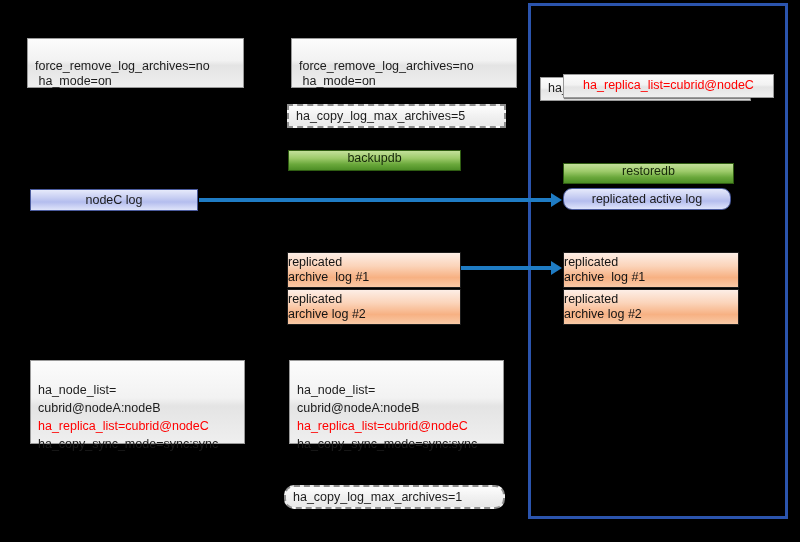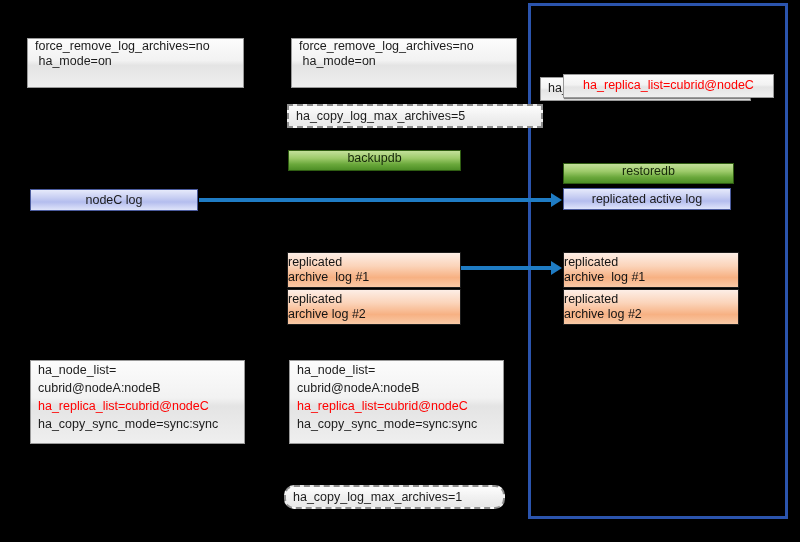--- a/index.html
+++ b/index.html
@@ -23,21 +23,21 @@
   }
 
   
   .cfgbox {
     background: linear-gradient(to bottom, #fcfcfc 0%, #f2f2f2 45%, #e4e4e4 55%, #efefef 100%);
     border: 1px solid #9a9a9a;
     box-shadow: 1px 1px 1px rgba(0,0,0,0.45);
     color: #1c1c1c;
     font-size: 12.5px;
     line-height: 15px;
-    padding: 0 7px 6px 7px;
+    padding: 20px 7px 6px 7px;
     white-space: pre;
   }
   .cfgbox.center { text-align: center; }
 
   
   .dashbox {
     background: linear-gradient(to bottom, #fdfdfd 0%, #f1f1f1 50%, #e8e8e8 100%);
     border: 2px dashed #8e8e8e;
     color: #1c1c1c;
     font-size: 12.5px;
@@ -119,21 +119,21 @@
   <div class="node cfgbox" style="left:27px; top:38px; width:217px; height:50px;"><span>force_remove_log_archives=no</span><br><span> ha_mode=on</span></div>
 
   <div class="node bluebox" style="left:30px; top:189px; width:168px; height:22px;">
       <span>nodeC log</span>
     </div>
 
   <div class="node cfgbox" style="left:30px; top:360px; width:215px; height:84px; line-height:18px;"><span>ha_node_list=</span><br><span>cubrid@nodeA:nodeB</span><br><span class="red">ha_replica_list=cubrid@nodeC</span><br><span>ha_copy_sync_mode=sync:sync</span></div>
 
   <div class="node cfgbox" style="left:291px; top:38px; width:226px; height:50px;"><span>force_remove_log_archives=no</span><br><span> ha_mode=on</span></div>
 
-  <div class="node dashbox" style="left:287px; top:104px; width:256px; height:24px;"><span>ha_copy_log_max_archives=5</span></div>
+  <div class="node dashbox" style="left:287px; top:104px; width:219px; height:24px;"><span>ha_copy_log_max_archives=5</span></div>
 
   <div class="node greenbox" style="left:288px; top:150px; width:173px; height:21px;">
       <span>backupdb</span>
     </div>
 
   <div class="node orangebox" style="left:287px; top:252px; width:174px; height:36px;"><span>replicated</span><span>archive  log #1</span></div>
 
   <div class="node orangebox" style="left:287px; top:289px; width:174px; height:36px;"><span>replicated</span><span>archive log #2</span></div>
 
   <div class="node cfgbox" style="left:289px; top:360px; width:215px; height:84px; line-height:18px;"><span>ha_node_list=</span><br><span>cubrid@nodeA:nodeB</span><br><span class="red">ha_replica_list=cubrid@nodeC</span><br><span>ha_copy_sync_mode=sync:sync</span></div>
@@ -141,21 +141,21 @@
   <div class="node dashbox" style="left:284px; top:485px; width:221px; height:24px;border-radius:10px;"><span>ha_copy_log_max_archives=1</span></div>
 
   <div class="node cfgbox" style="left:540px; top:40px; width:211px; height:24px; padding-top:3px;margin-top:37px;"><span>ha_mode=</span><span class="red">replica</span></div>
 
   <div class="node cfgbox center" style="left:563px; top:74px; width:211px; height:24px; padding-top:3px;"><span class="red">ha_replica_list=cubrid@nodeC</span></div>
 
   <div class="node greenbox" style="left:563px; top:163px; width:171px; height:21px;">
       <span>restoredb</span>
     </div>
 
-  <div class="node bluebox" style="left:563px; top:188px; width:168px; height:22px;">
+  <div class="node bluebox" style="left:563px; top:188px; width:168px; height:22px;border-radius:9px;">
       <span>replicated active log</span>
     </div>
 
   <div class="node orangebox" style="left:563px; top:252px; width:176px; height:36px;"><span>replicated</span><span>archive  log #1</span></div>
 
   <div class="node orangebox" style="left:563px; top:289px; width:176px; height:36px;"><span>replicated</span><span>archive log #2</span></div>
 
   <div class="arrow-line" style="left:199px; top:198px; width:352px;"></div>
   <div class="arrow-head" style="left:551px; top:193px;"></div>
 

